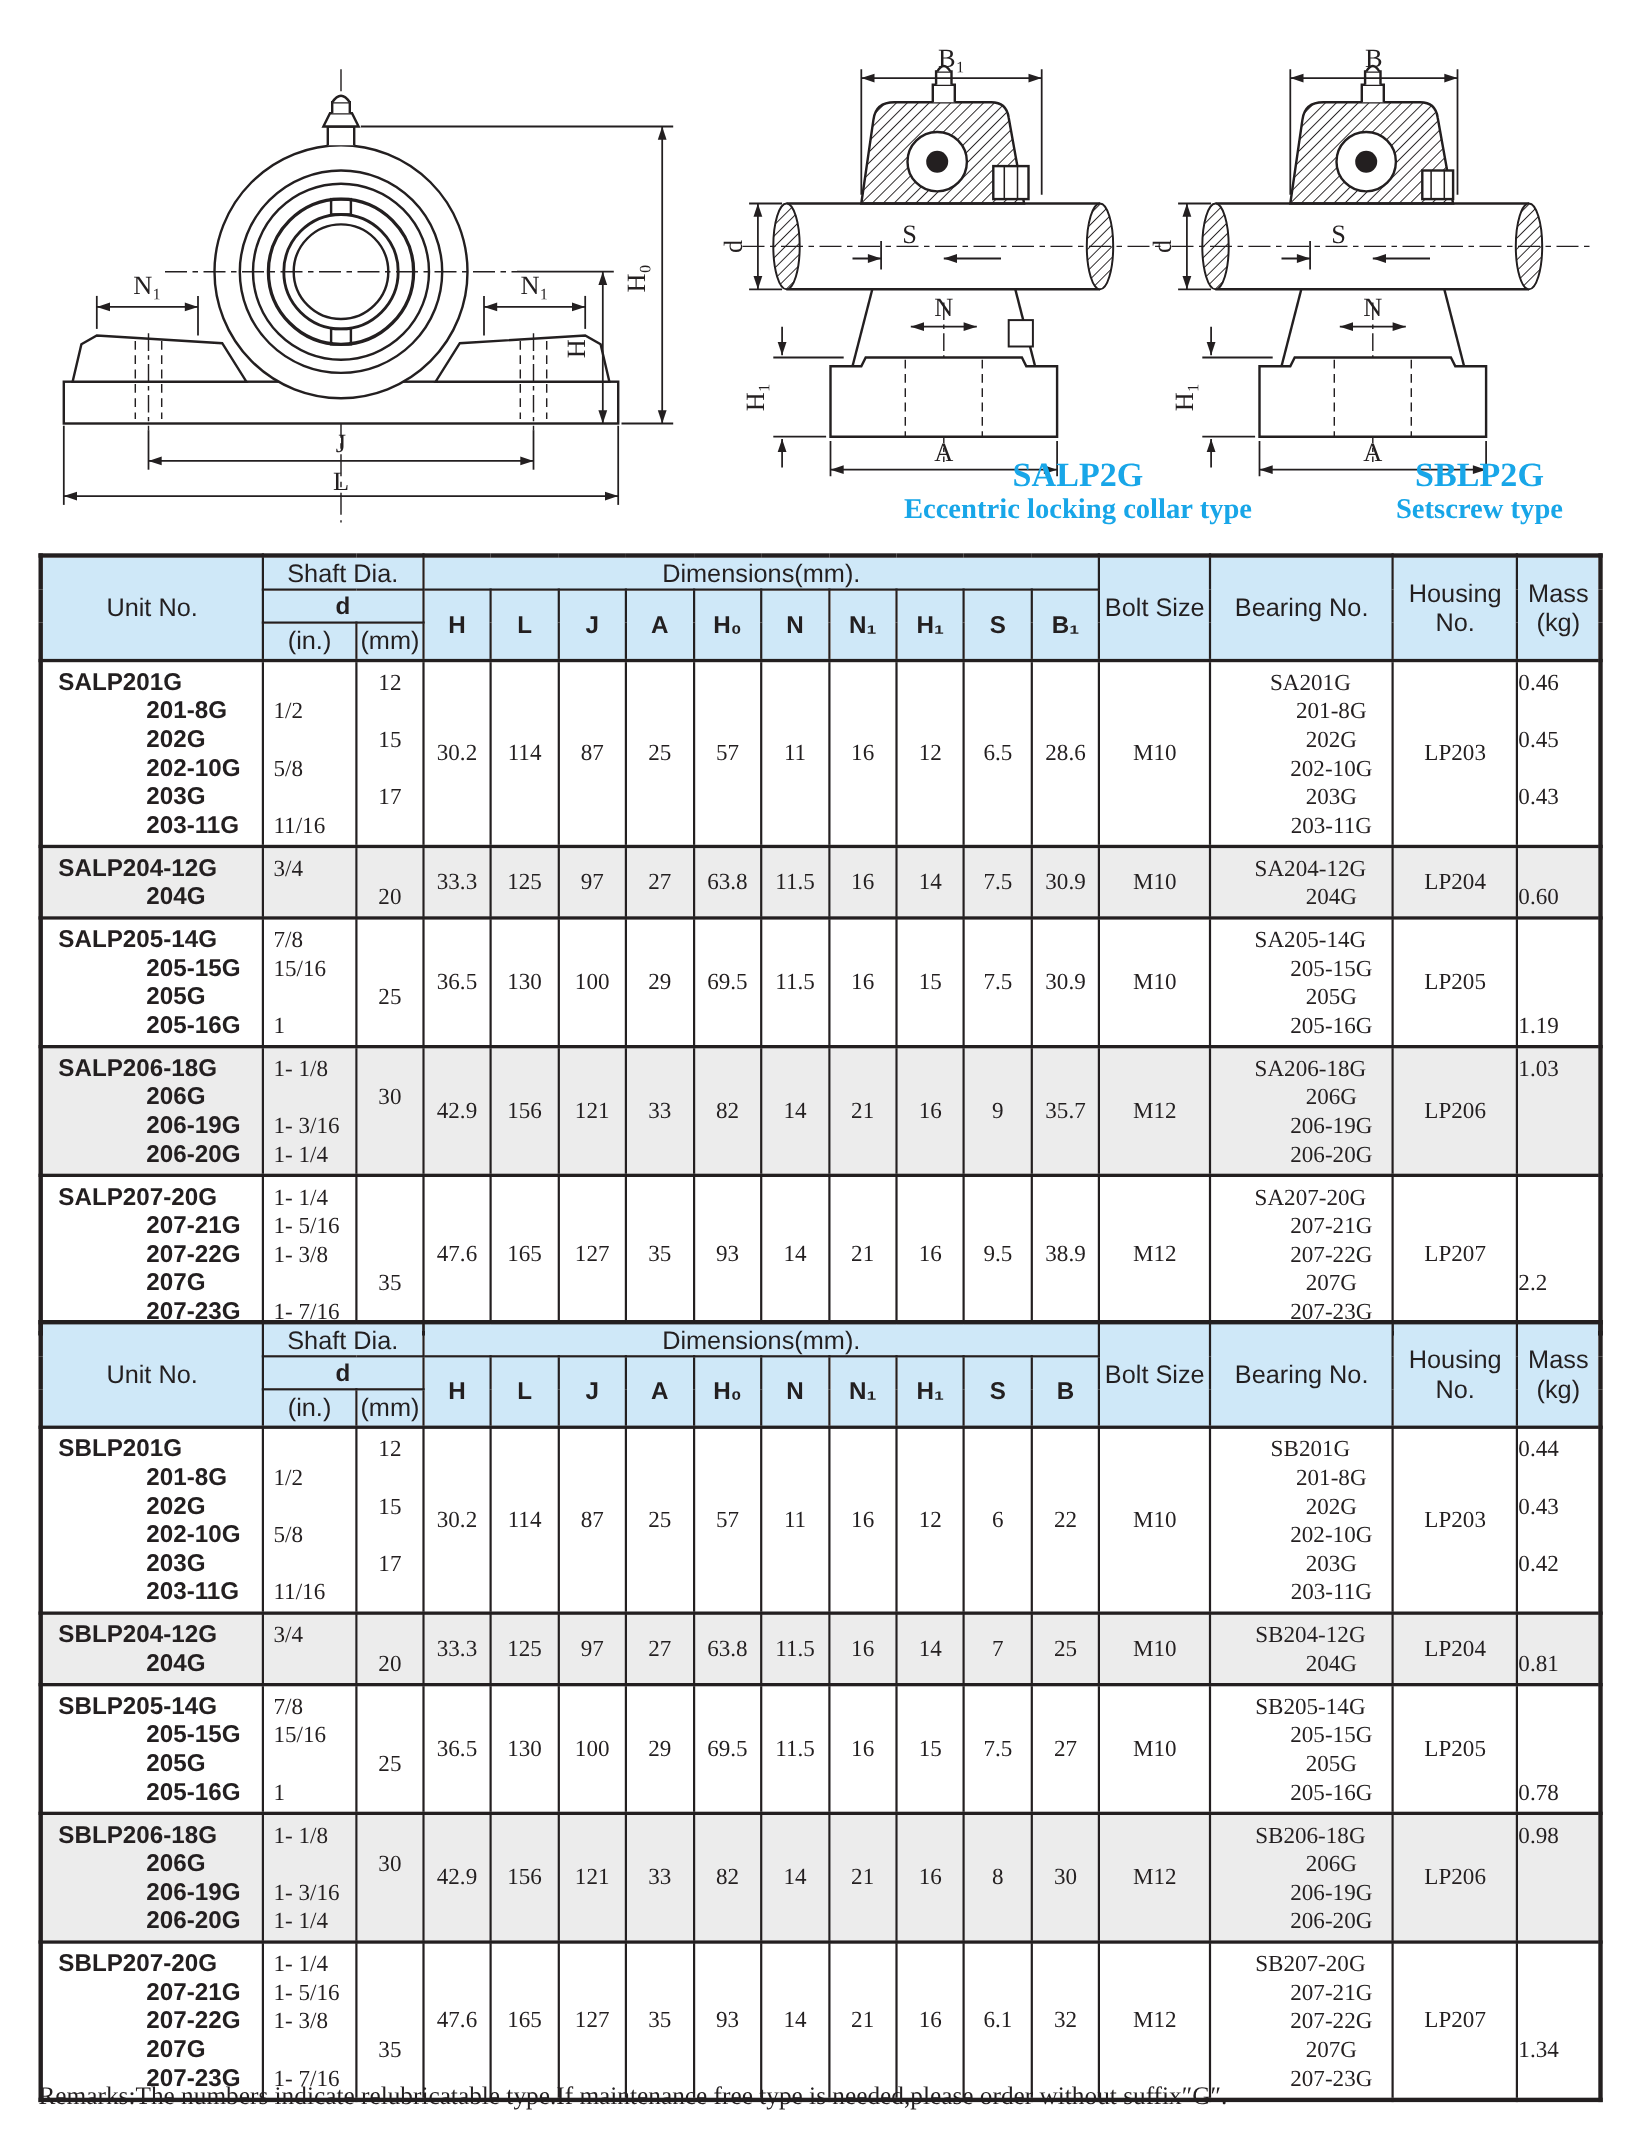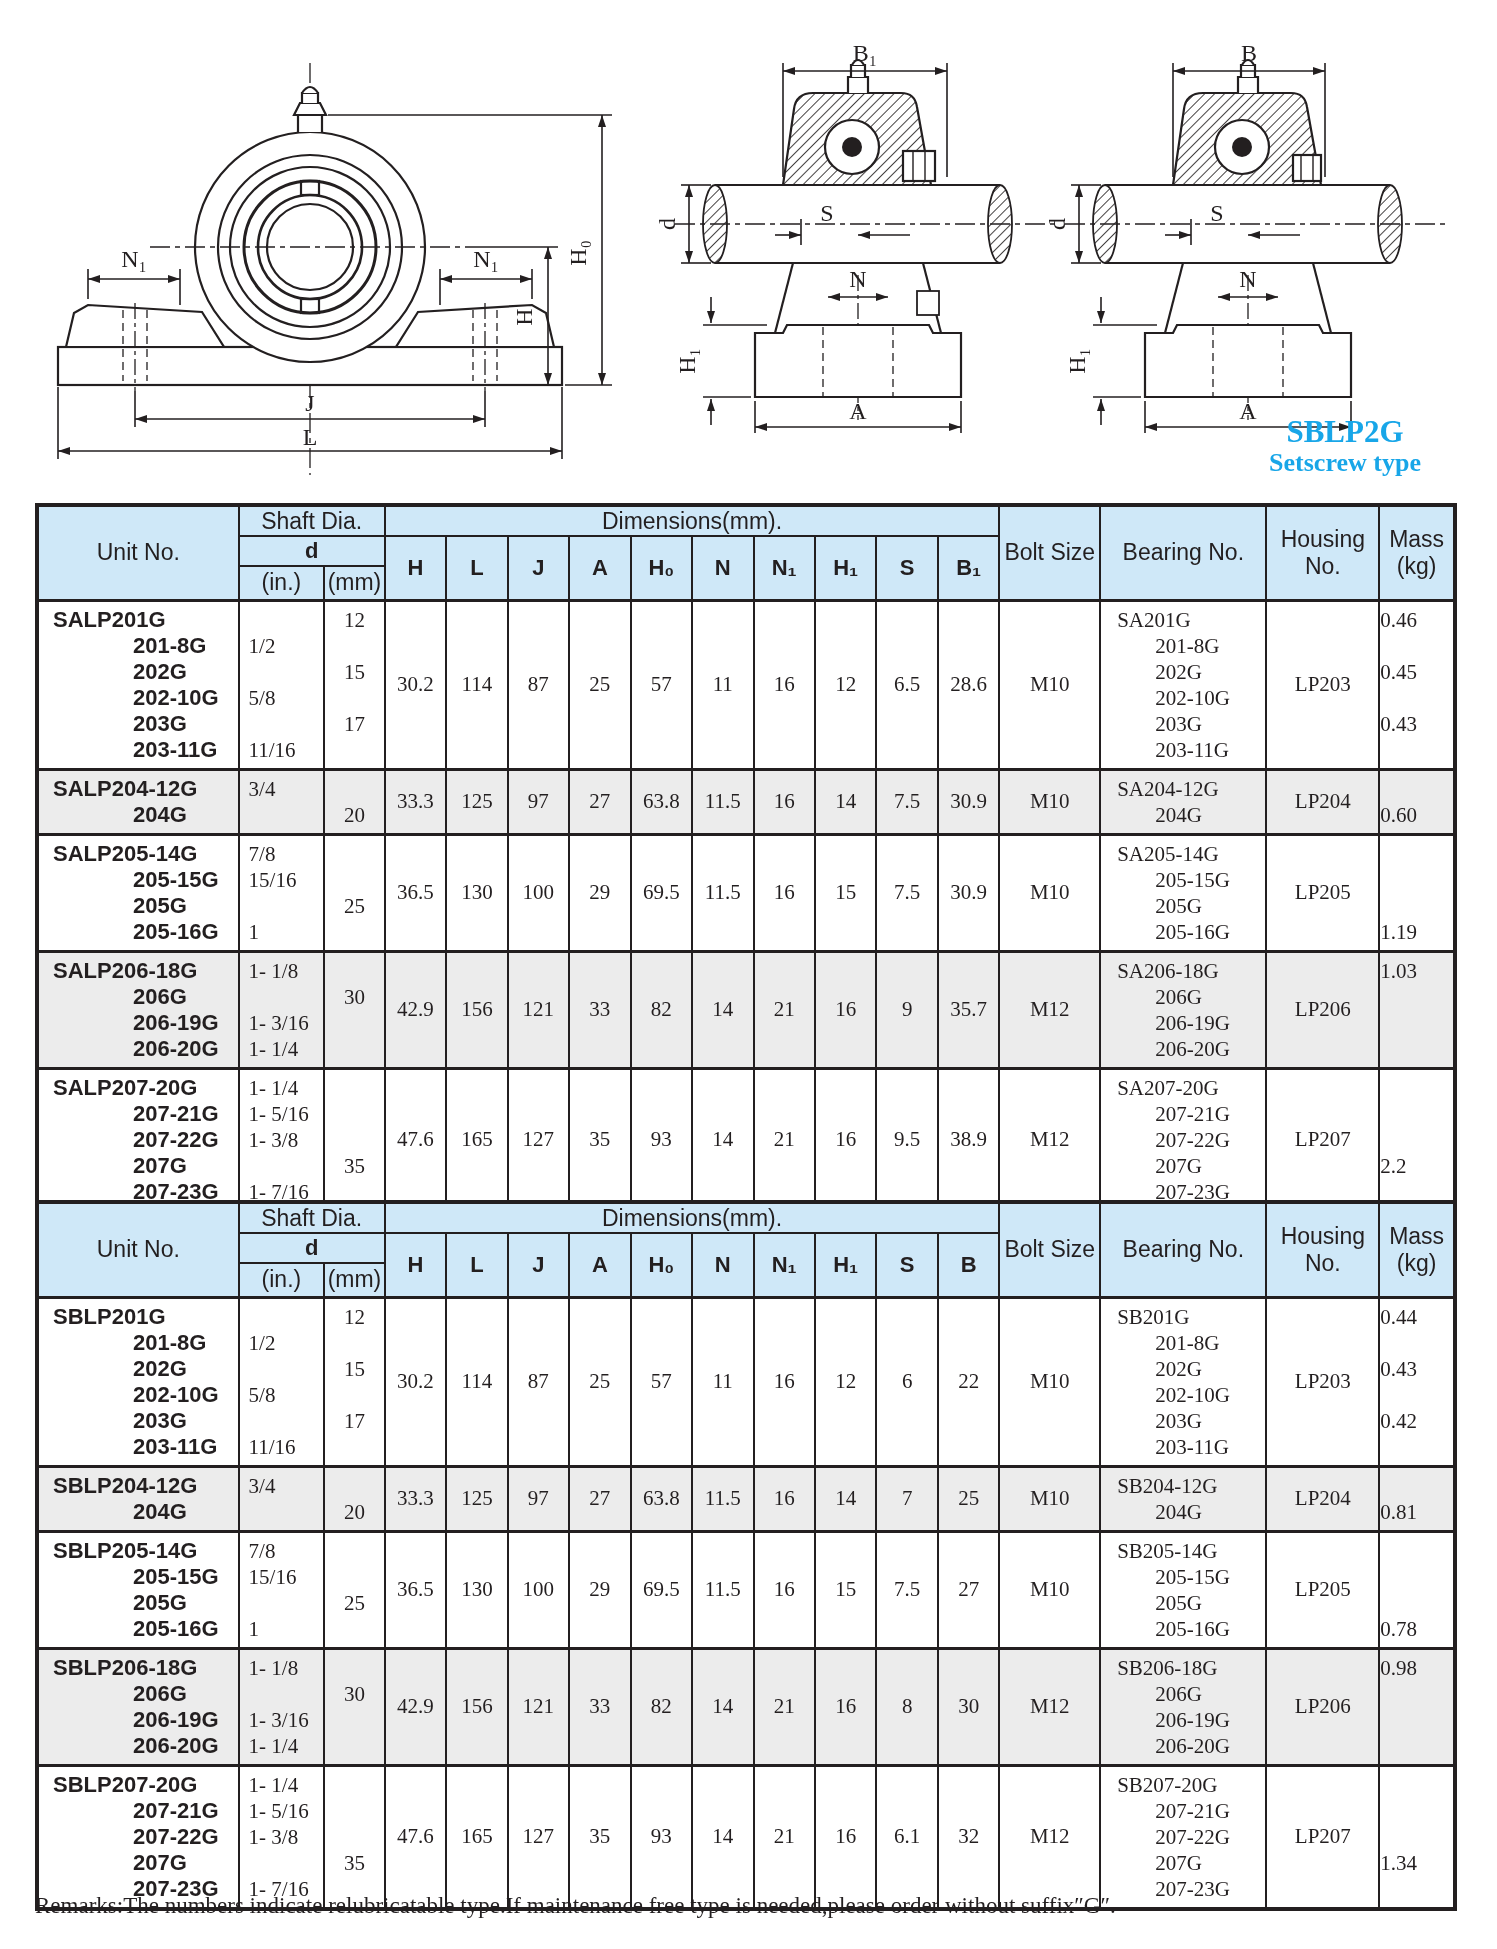--- a/index.html
+++ b/index.html
@@ -24,21 +24,21 @@
   table.tbl thead tr:nth-child(3){height:34px;}
   table.tbl thead th.dimletter{font-weight:bold;font-size:22px;}
   table.tbl thead th.dsym{font-weight:bold;font-size:22px;}
   tr.shaded td{background:var(--alt-row,#ececec);}
   td .stack{display:flex;flex-direction:column;justify-content:center;padding:5px 0;}
   td .line{height:26px;line-height:26px;white-space:pre;font-size:21px;}
   td.unit .line{font-family:"Liberation Sans",sans-serif;font-weight:bold;font-size:22px;text-align:left;padding-left:94px;}
   td.unit .line.first{padding-left:14px;}
   td.incol .line{text-align:left;padding-left:9px;}
   td.mmcol .line{text-align:center;}
-  td.bearing .line{text-align:left;padding-left:54px;}
+  td.bearing .line{text-align:center;padding-left:54px;}
   td.bearing .line.first{padding-left:16px;}
   td.masscol .line{}
   td.num{text-align:center;font-size:21px;vertical-align:middle;}
   
   .remarks{font-family:"Liberation Serif",serif;font-size:23px;white-space:pre;}
   
   svg text{font-family:"Liberation Serif",serif;font-size:24px;fill:var(--line,#231f20);}
 </style>
 </head>
 <body>
@@ -224,20 +224,24 @@
       <line x1="100" y1="392" x2="306" y2="392" marker-start="url(#as_b)" marker-end="url(#ae_b)"></line>
     </g>
     <text x="204" y="26" text-anchor="middle">B</text>
     <text transform="rotate(-90 20 189)" x="20" y="189" text-anchor="middle">d</text>
     <text x="172" y="186" text-anchor="middle">S</text>
     <text x="203" y="252" text-anchor="middle">N</text>
     <text transform="rotate(-90 40 326)" x="40" y="326" text-anchor="middle">H₁</text>
     <text x="203" y="384" text-anchor="middle">A</text>
   </svg>
 
+  <div class="abs caption" style="left:760px;top:416px;width:440px;">
+    <div class="cap-title">SALP2G</div>
+    <div class="cap-sub">Eccentric locking collar type</div>
+  </div>
   <div class="abs caption" style="left:1125px;top:416px;width:440px;">
     <div class="cap-title">SBLP2G</div>
     <div class="cap-sub">Setscrew type</div>
   </div>
 </div>
 
 <div class="abs tblwrap" style="left:35px;top:503px;width:1422px;">
     <table class="tbl">
       <colgroup>
         <col style="width: 200px;">

